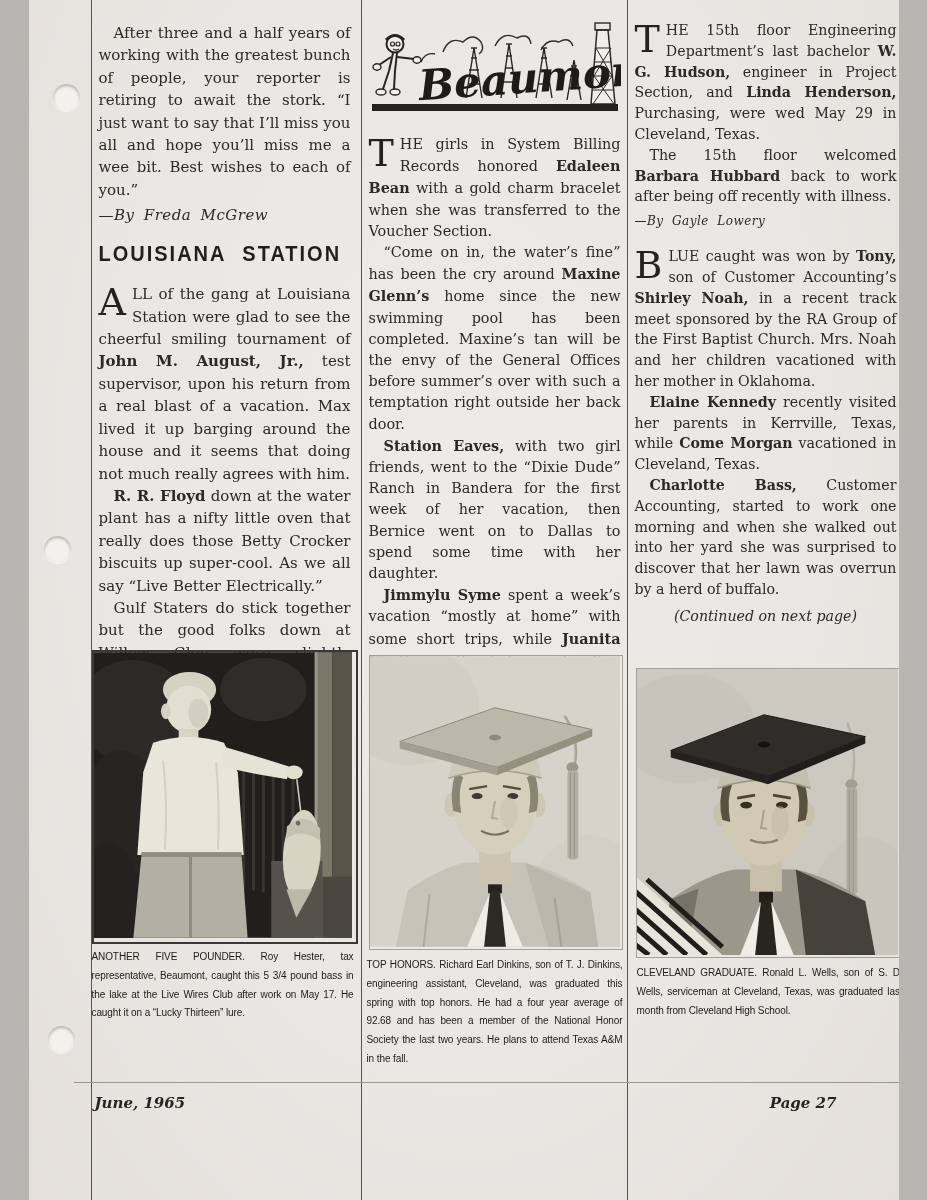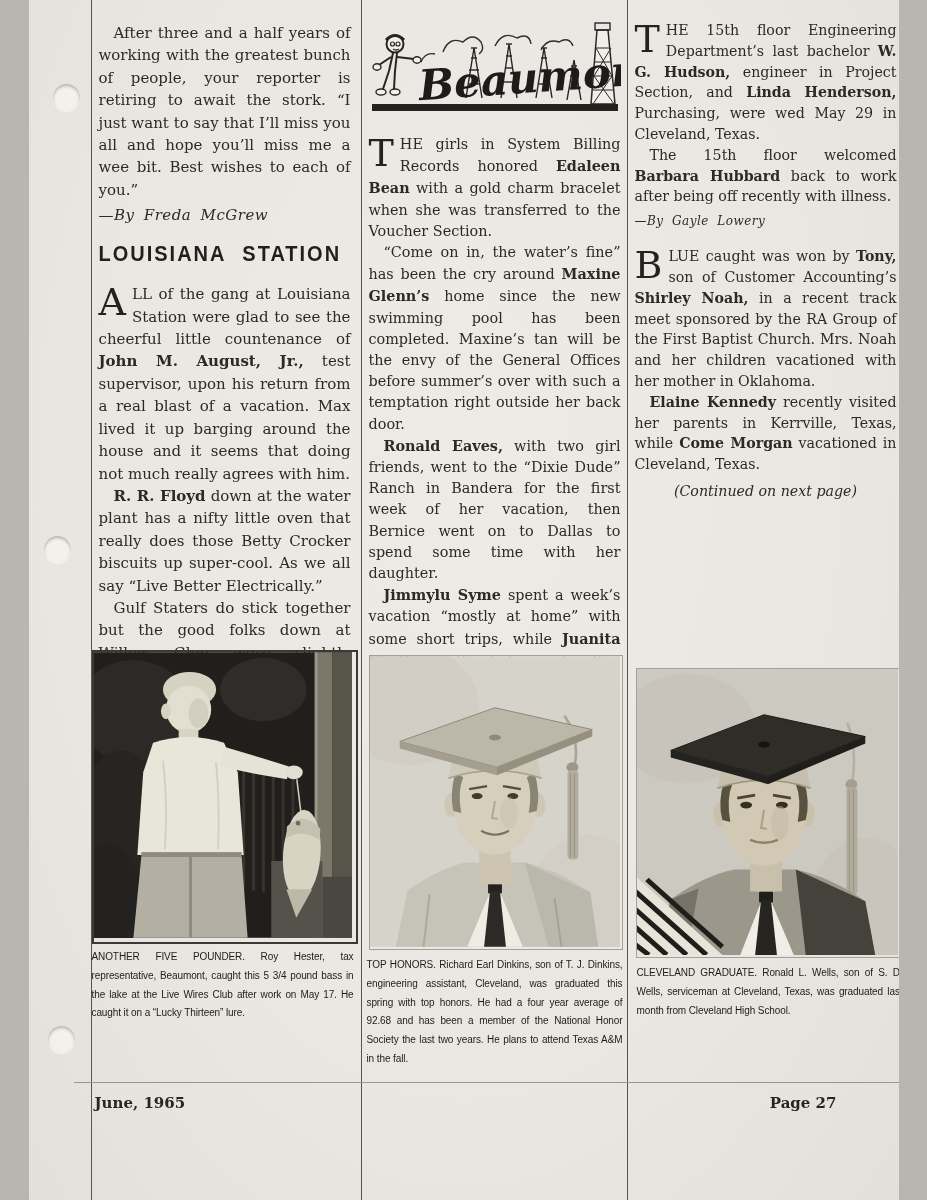--- a/index.html
+++ b/index.html
@@ -32,21 +32,21 @@
   }
   .continued{font-style:italic;text-align:center;font-size:14.2px;margin-top:6px !important;}
   .photo{position:absolute;overflow:hidden;}
   .photo svg{display:block;}
   .caption{
     position:absolute;font-family:"Liberation Sans", sans-serif;
     font-size:10px;line-height:18.8px;color:#1d1c1a;text-align:justify;letter-spacing:-.1px;
   }
   .masthead{margin:4px 0 8px 0;}
   .footer-left,.footer-right{
-    position:absolute;font-family:"DejaVu Serif", serif;font-weight:bold;
+    position:absolute;font-family:"DejaVu Serif", serif;font-style:italic;font-weight:bold;
     font-size:15px;color:#262522;
   }
 </style>
 </head>
 <body>
 
 <div class="page">
 
   <div class="rule-v" style="left:62px;top:0;height:1200px;"></div>
   <div class="rule-v" style="left:332px;top:0;height:1200px;"></div>
@@ -55,21 +55,21 @@
   <div class="rule-h" style="left:45px;top:1082px;width:845px;"></div>
 
   <div class="hole" style="left:24px;top:84px;"></div>
   <div class="hole" style="left:15px;top:536px;"></div>
   <div class="hole" style="left:19px;top:1026px;"></div>
 
   <div class="col c1" style="left:70px;top:22px;width:252px;">
     <p class="body-p indent"><span>After three and a half years of working with the greatest bunch of people, your reporter is retiring to await the stork. “I just want to say that I’ll miss you all and hope you’ll miss me a wee bit. Best wishes to each of you.”</span></p>
     <p class="byline">—By Freda McGrew</p>
     <p class="section-heading">LOUISIANA STATION</p>
-    <p class="body-p"><span class="dropcap">A</span><span><span>LL of the gang at Louisiana Station were glad to see the cheerful little countenance of </span><b>John M. August, Jr.,</b><span> test supervisor, upon his return from a real blast of a vacation. Max lived it up barging around the house and it seems that doing not much really agrees with him.</span></span></p>
+    <p class="body-p"><span class="dropcap">A</span><span><span>LL of the gang at Louisiana Station were glad to see the cheerful smiling tournament of </span><b>John M. August, Jr.,</b><span> test supervisor, upon his return from a real blast of a vacation. Max lived it up barging around the house and it seems that doing not much really agrees with him.</span></span></p>
     <p class="body-p indent"><b>R. R. Floyd</b><span> down at the water plant has a nifty little oven that really does those Betty Crocker biscuits up super-cool. As we all say “Live Better Electrically.”</span></p>
     <p class="body-p indent"><span>Gulf Staters do stick together but the good folks down at Willow Glen were slightly relieved to see the fellows from Louisiana Station get sent back up the river.</span></p>
     <p class="byline">—By Joyce Rachal</p>
   </div>
 
   <div class="photo" style="left:63px;top:650px;width:262px;height:290px;border:2px solid #3a3935;">
     <svg width="258" height="286" viewBox="0 0 262 290">
       <rect x="0" y="0" width="262" height="290" fill="#201f1c"></rect>
       <ellipse cx="40" cy="60" rx="58" ry="52" fill="#2b2a26"></ellipse>
       <ellipse cx="28" cy="165" rx="42" ry="65" fill="#262521"></ellipse>
@@ -174,21 +174,21 @@
             <path d="M26,53 L25,71"></path>
           <ellipse cx="12" cy="74" rx="5" ry="3" fill="#f2f0ea" stroke-width="1.4"></ellipse>
           <ellipse cx="26" cy="74" rx="5" ry="3" fill="#f2f0ea" stroke-width="1.4"></ellipse>
         </g>
         <rect x="3" y="86" width="246" height="7" fill="#23221f"></rect>
         <text x="50" y="76" font-family="DejaVu Serif, serif" font-style="italic" font-weight="bold" font-size="42" fill="#1d1c1a" transform="rotate(-4 140 70)">Beaumont</text>
       </svg>
     </div>
     <p class="body-p"><span class="dropcap">T</span><span><span>HE girls in System Billing Records honored </span><b>Edaleen Bean</b><span> with a gold charm bracelet when she was transferred to the Voucher Section.</span></span></p>
     <p class="body-p indent"><span>“Come on in, the water’s fine” has been the cry around </span><b>Maxine Glenn’s</b><span> home since the new swimming pool has been completed. Maxine’s tan will be the envy of the General Offices before summer’s over with such a temptation right outside her back door.</span></p>
-    <p class="body-p indent"><b>Ronald Eaves,</b><span> with two girl friends, went to the “Dixie Dude” Ranch in Bandera for the first week of her vacation, then Bernice went on to Dallas to spend some time with her daughter.</span></p>
+    <p class="body-p indent"><b>Station Eaves,</b><span> with two girl friends, went to the “Dixie Dude” Ranch in Bandera for the first week of her vacation, then Bernice went on to Dallas to spend some time with her daughter.</span></p>
     <p class="body-p indent"><b>Jimmylu Syme</b><span> spent a week’s vacation “mostly at home” with some short trips, while </span><b>Juanita Girdler</b><span> attended a bowling tournament in Waco on vacation.</span></p>
     <p class="body-p indent"><b>Jessie Dyer, Betty Lum</b><span> and </span><b>Edaleen</b><span> went to Houston to see “My Fair Lady” on May 8.</span></p>
     <p class="byline">—By Glenda Milner</p>
   </div>
 
   <div class="photo" style="left:340px;top:655px;width:252px;height:293px;border:1px solid #a3a097;">
     <svg width="250" height="291" viewBox="0 0 252 293">
       <rect width="252" height="293" fill="#d6d3ca"></rect>
       <ellipse cx="40" cy="50" rx="70" ry="60" fill="#cfccc2" opacity=".6"></ellipse>
       <ellipse cx="220" cy="250" rx="60" ry="70" fill="#cfccc2" opacity=".5"></ellipse>
@@ -241,20 +241,21 @@
     </svg>
   </div>
   <div class="caption" style="left:338px;top:956px;width:256px;">TOP HONORS. Richard Earl Dinkins, son of T. J. Dinkins, engineering assistant, Cleveland, was graduated this spring with top honors. He had a four year average of 92.68 and has been a member of the National Honor Society the last two years. He plans to attend Texas A&amp;M in the fall.</div>
 
   <div class="col c3" style="left:606px;top:20px;width:262px;">
     <p class="body-p"><span class="dropcap">T</span><span><span>HE 15th floor Engineering Department’s last bachelor </span><b>W. G. Hudson,</b><span> engineer in Project Section, and </span><b>Linda Henderson,</b><span> Purchasing, were wed May 29 in Cleveland, Texas.</span></span></p>
     <p class="body-p indent"><span>The 15th floor welcomed </span><b>Barbara Hubbard</b><span> back to work after being off recently with illness.</span></p>
     <p class="byline">—By Gayle Lowery</p>
     <p class="body-p" style="margin-top:14px;"><span class="dropcap">B</span><span><span>LUE caught was won by </span><b>Tony,</b><span> son of Customer Accounting’s </span><b>Shirley Noah,</b><span> in a recent track meet sponsored by the RA Group of the First Baptist Church. Mrs. Noah and her children vacationed with her mother in Oklahoma.</span></span></p>
     <p class="body-p indent"><b>Elaine Kennedy</b><span> recently visited her parents in Kerrville, Texas, while </span><b>Come Morgan</b><span> vacationed in Cleveland, Texas.</span></p>
+    <p class="body-p indent"><b>Charlotte Bass,</b><span> Customer Accounting, started to work one morning and when she walked out into her yard she was surprised to discover that her lawn was overrun by a herd of buffalo.</span></p>
     <p class="body-p continued">(Continued on next page)</p>
   </div>
 
   <div class="photo" style="left:607px;top:668px;width:263px;height:288px;border:1px solid #a3a097;">
     <svg width="261" height="286" viewBox="0 0 263 288">
       <rect width="263" height="288" fill="#ccc9c0"></rect>
       <ellipse cx="50" cy="60" rx="70" ry="55" fill="#c5c2b8" opacity=".6"></ellipse>
       <ellipse cx="230" cy="240" rx="55" ry="70" fill="#c5c2b8" opacity=".5"></ellipse>
       <g>
         <path d="M212,54 q10,26 5,60" stroke="#b5b0a2" stroke-width="2.6" fill="none"></path>

